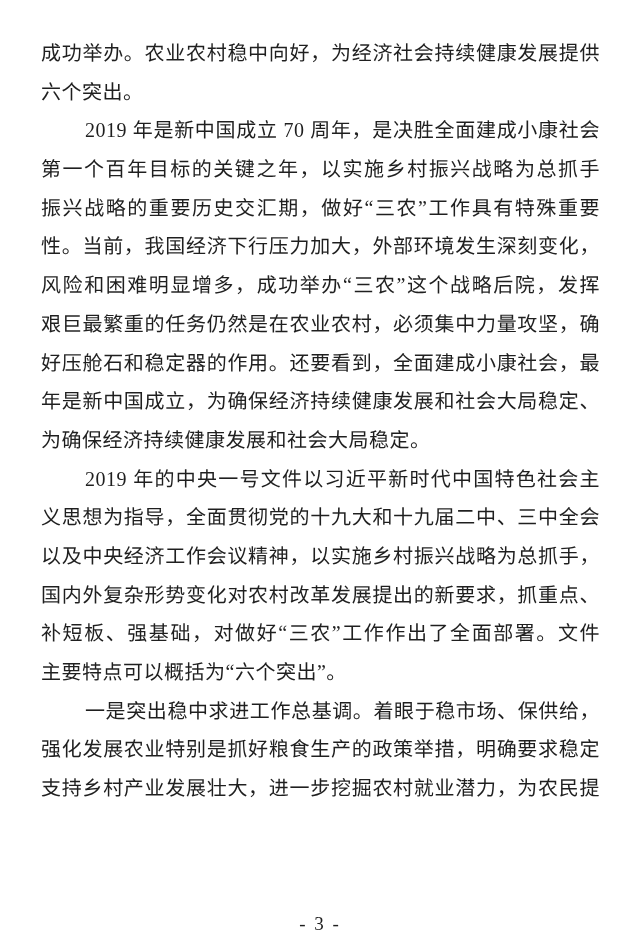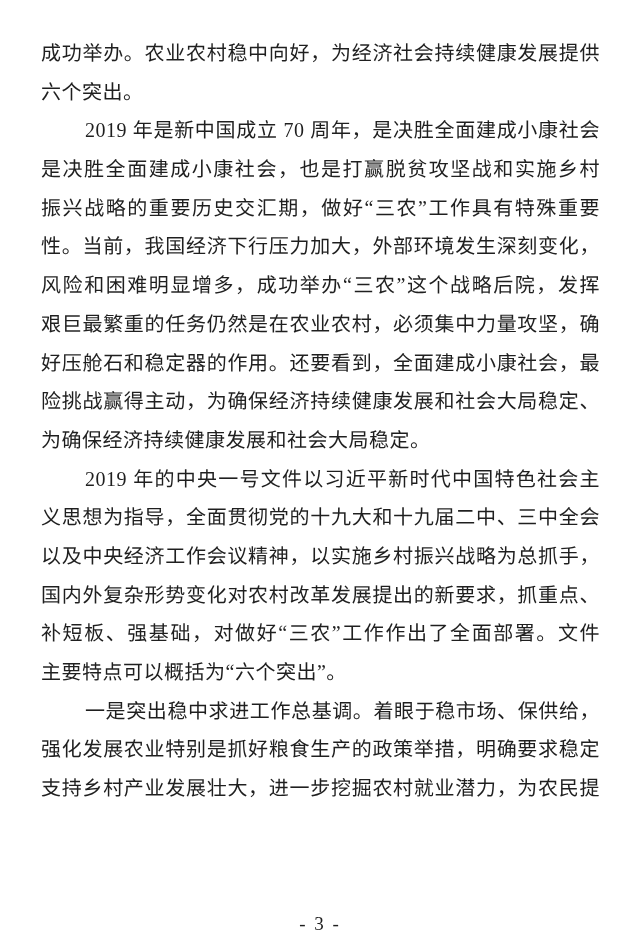--- a/index.html
+++ b/index.html
@@ -58,27 +58,27 @@
   }
 </style>
 </head>
 <body>
 
 <div class="page">
   <div class="text-block">
       <div class="line fill">成功举办。农业农村稳中向好，为经济社会持续健康发展提供</div>
       <div class="line">六个突出。</div>
       <div class="line fill indent">2019 年是新中国成立 70 周年，是决胜全面建成小康社会</div>
-      <div class="line fill">是决胜全面建成小康社会，也是打赢脱贫攻坚战和实施乡村</div>
+      <div class="line fill">第一个百年目标的关键之年，以实施乡村振兴战略为总抓手</div>
       <div class="line fill">振兴战略的重要历史交汇期，做好“三农”工作具有特殊重要</div>
       <div class="line fill">性。当前，我国经济下行压力加大，外部环境发生深刻变化，</div>
       <div class="line fill">风险和困难明显增多，成功举办“三农”这个战略后院，发挥</div>
       <div class="line fill">艰巨最繁重的任务仍然是在农业农村，必须集中力量攻坚，确</div>
       <div class="line fill">好压舱石和稳定器的作用。还要看到，全面建成小康社会，最</div>
-      <div class="line fill">险挑战赢得主动，为确保经济持续健康发展和社会大局稳定、</div>
+      <div class="line fill">年是新中国成立，为确保经济持续健康发展和社会大局稳定、</div>
       <div class="line">为确保经济持续健康发展和社会大局稳定。</div>
       <div class="line fill indent">2019 年的中央一号文件以习近平新时代中国特色社会主</div>
       <div class="line fill">义思想为指导，全面贯彻党的十九大和十九届二中、三中全会</div>
       <div class="line fill">以及中央经济工作会议精神，以实施乡村振兴战略为总抓手，</div>
       <div class="line fill">国内外复杂形势变化对农村改革发展提出的新要求，抓重点、</div>
       <div class="line fill">补短板、强基础，对做好“三农”工作作出了全面部署。文件</div>
       <div class="line">主要特点可以概括为“六个突出”。</div>
       <div class="line fill indent">一是突出稳中求进工作总基调。着眼于稳市场、保供给，</div>
       <div class="line fill">强化发展农业特别是抓好粮食生产的政策举措，明确要求稳定</div>
       <div class="line fill">支持乡村产业发展壮大，进一步挖掘农村就业潜力，为农民提</div>

